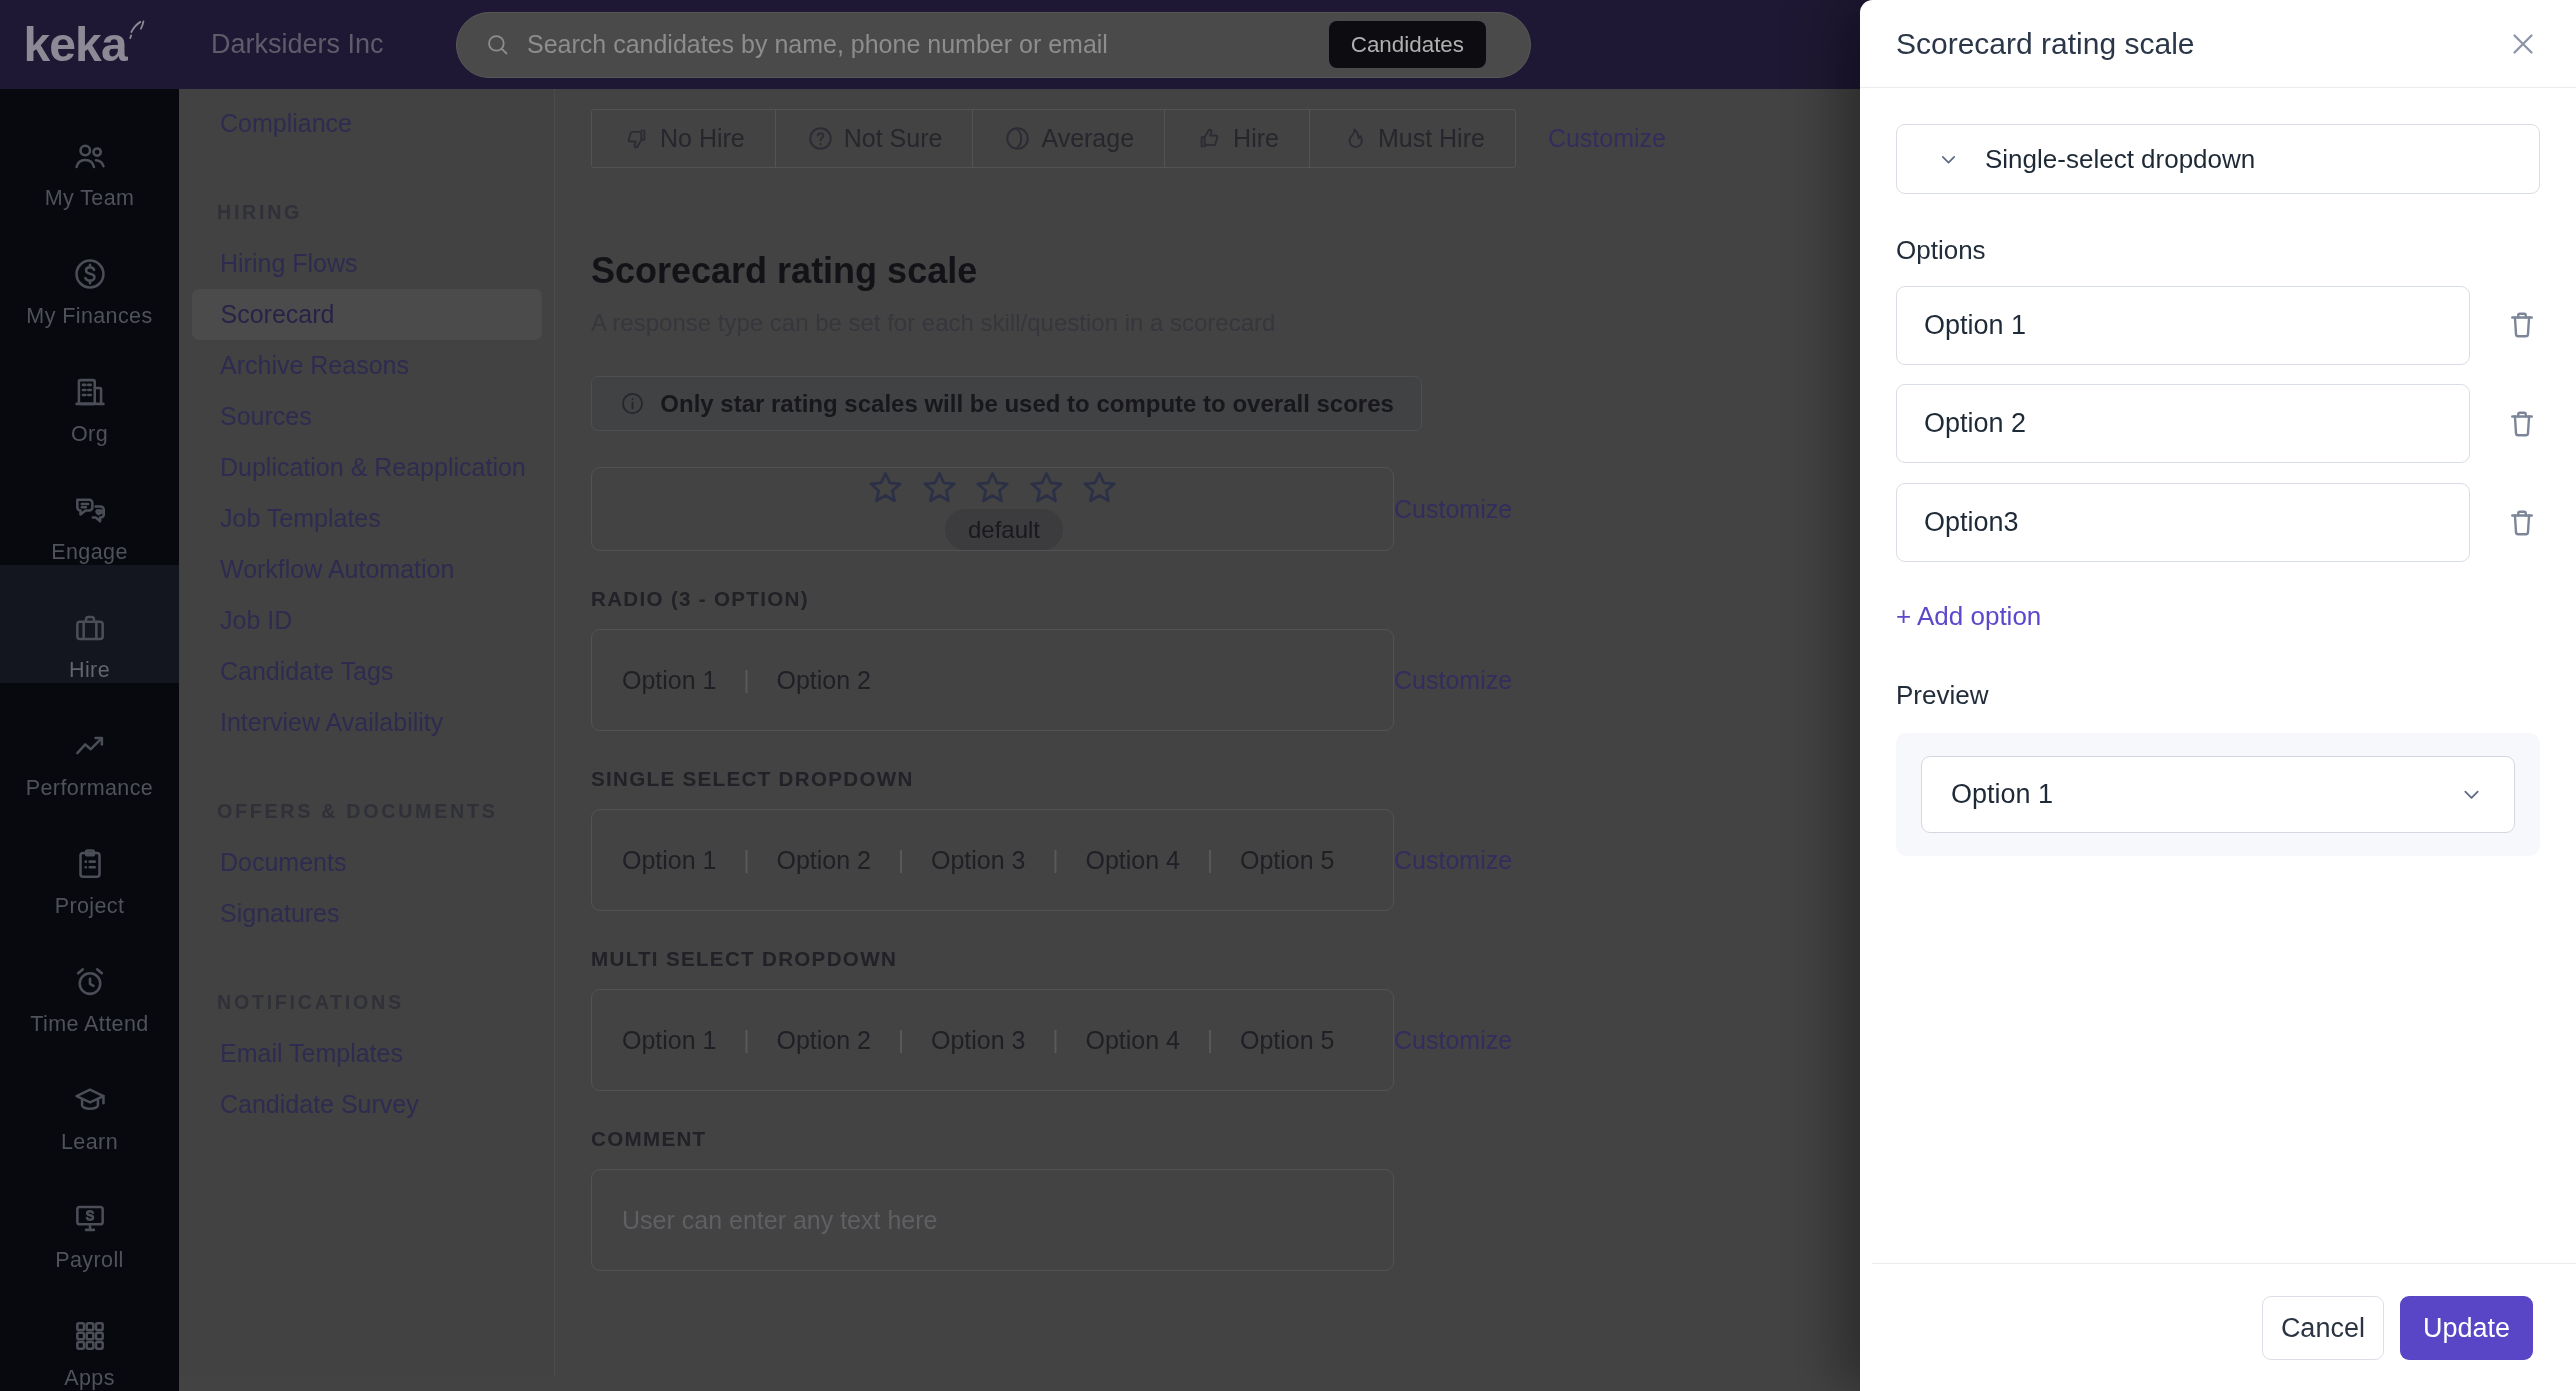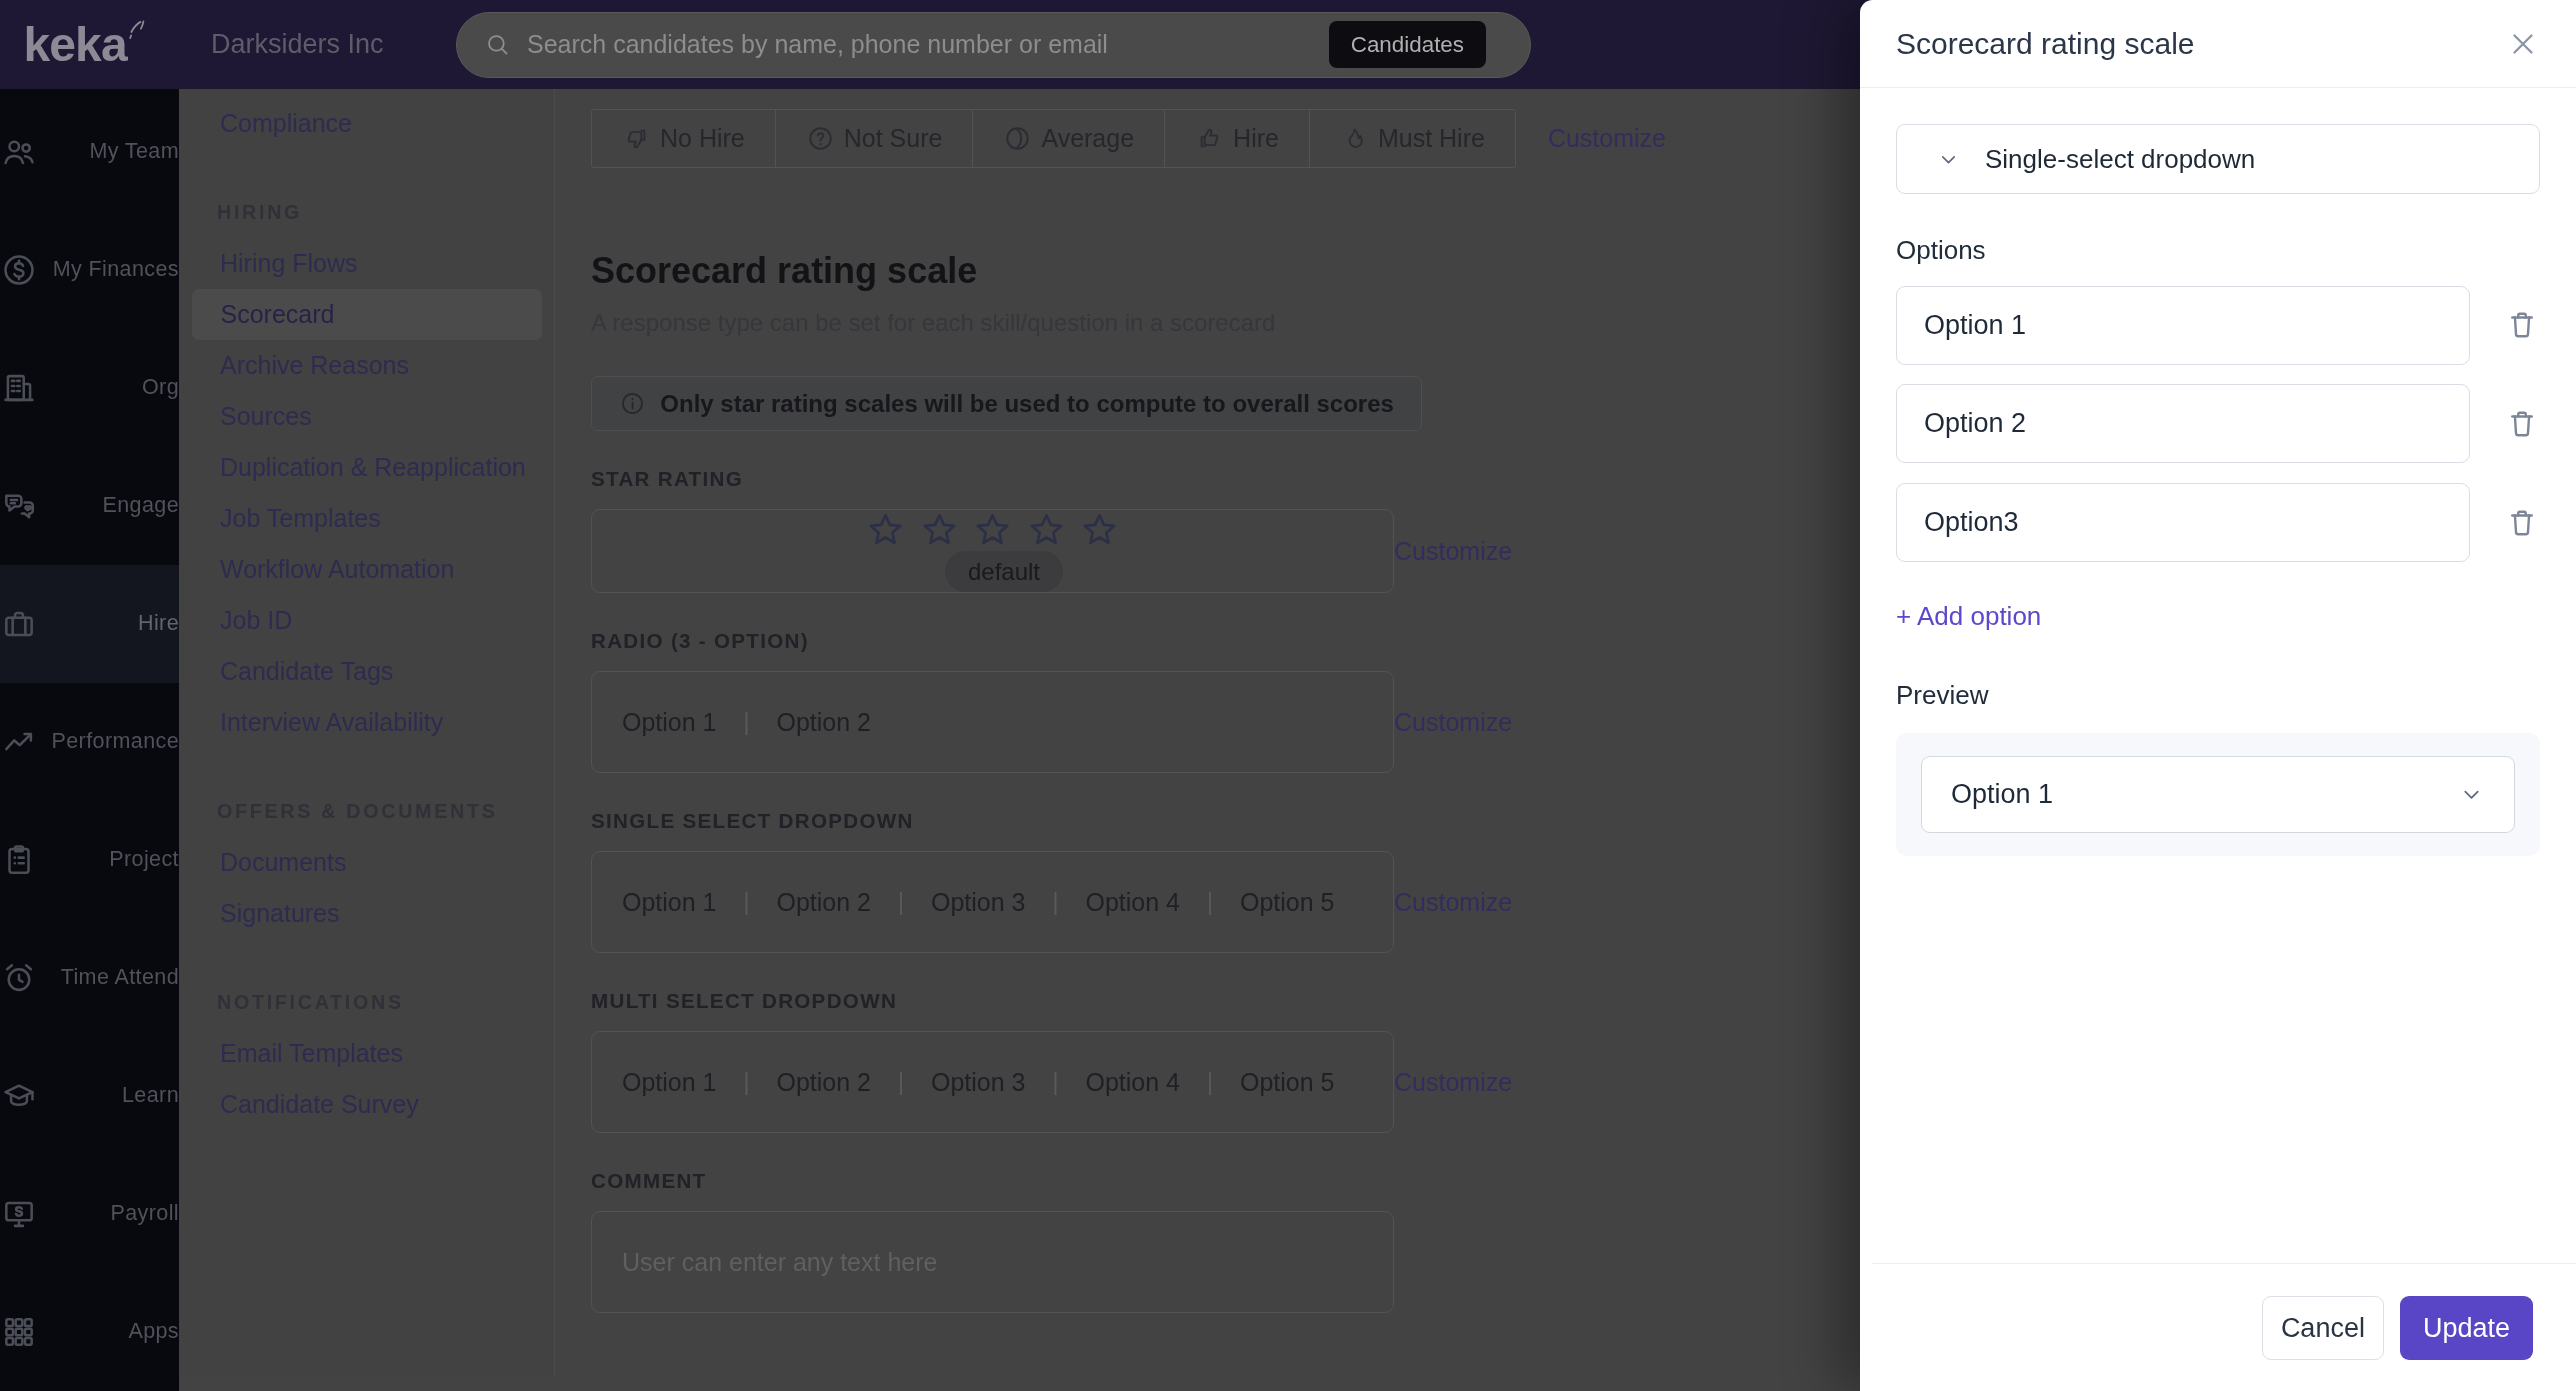--- a/index.html
+++ b/index.html
@@ -15,21 +15,21 @@
   .logo .word { font-size:48px; font-weight:800; letter-spacing:-0.9px; line-height:57px; }
   .logo svg { margin:-1.8px 0 0 1.8px; }
   .company { margin-left:32px; font-size:27px; color:#5e5b6a; }
   .search { position:absolute; left:456px; top:11.6px; width:1075px; height:66px; background:#4a4a4a; border:0.9px solid #585858; border-radius:33px; display:flex; align-items:center; padding:0 12.5px 0 27px; }
   .search .ph { margin-left:16px; flex:1; font-size:25px; color:#8d8d8d; }
   .search-icon { color:#8d8d8d; }
   .scope-badge { background:#0d0d11; color:#b0b0b0; font-size:22.4px; height:47px; display:flex; align-items:center; padding:0 21.5px; border-radius:8px; margin-right:32px; }
 
   
   .leftnav { position:absolute; left:0; top:89px; width:179px; bottom:0; background:#07090f; padding-top:3.6px; }
-  .navitem { height:118px; display:flex; flex-direction:row; align-items:center; justify-content:space-between; gap:10.7px; color:#4b4d57; cursor:pointer; }
+  .navitem { height:118px; display:flex; flex-direction:column; align-items:center; justify-content:flex-end; gap:10.7px; color:#4b4d57; cursor:pointer; }
   .navitem .nlabel { font-size:21.5px; color:#50525b; letter-spacing:0.4px; }
   .navitem.active { background:#13151f; }
   .navitem.active .nlabel { color:#62646e; }
 
   
   .subnav { position:absolute; left:179px; top:89px; width:376px; bottom:16px; background:#424242; border-right:0.9px solid #4b4b4b; padding-top:9px; }
   .sn-item { height:51px; line-height:51px; padding-left:41px; font-size:25px; color:#2e2b50; cursor:pointer; white-space:nowrap; }
   .sn-header { margin-top:38px; height:51px; line-height:51px; padding-left:38px; font-size:19.7px; font-weight:700; letter-spacing:2.7px; color:#303138; }
   .sn-item.active { background:#4b4b4b; border-radius:7.2px; margin:0 12.5px; padding-left:29px; color:#272348; }
 
@@ -353,21 +353,20 @@
 
     <div class="infobox">
       <svg class="ic" width="27" height="27" viewBox="0 0 30 30">
           <use href="#i-info"></use>
         </svg>
       <span>Only star rating scales will be used to compute to overall scores</span>
     </div>
 
     
     <section class="sec">
-      <div class="seclabel">STAR RATING</div>
       <div class="secrow">
         <div class="secbox h94">
           <div class="box-inner">
             <div class="stars">
               <svg class="ic" width="41" height="41" viewBox="0 0 46 46">
                   <use href="#i-star"></use>
                 </svg>
               <svg class="ic" width="41" height="41" viewBox="0 0 46 46">
                   <use href="#i-star"></use>
                 </svg>

